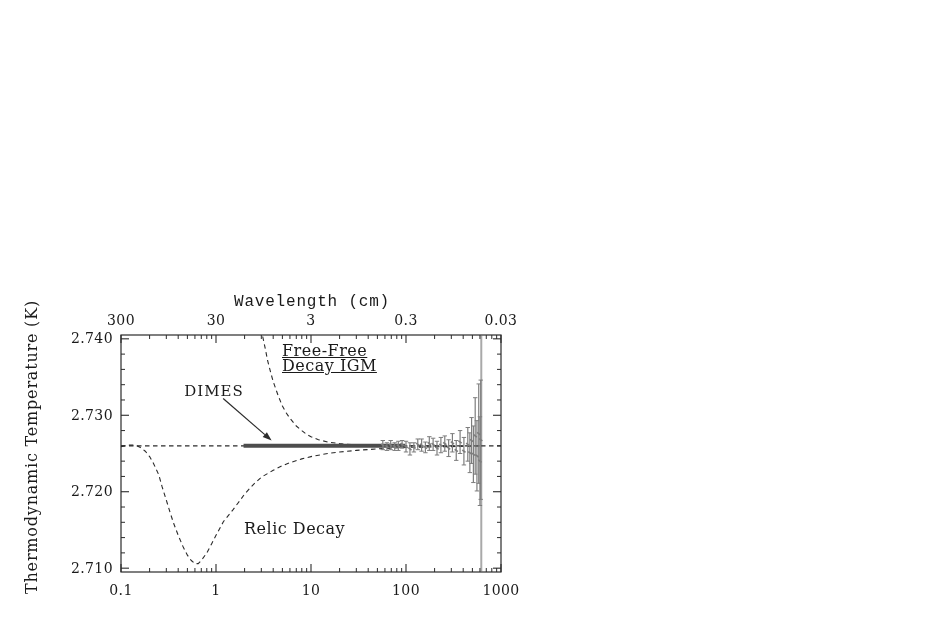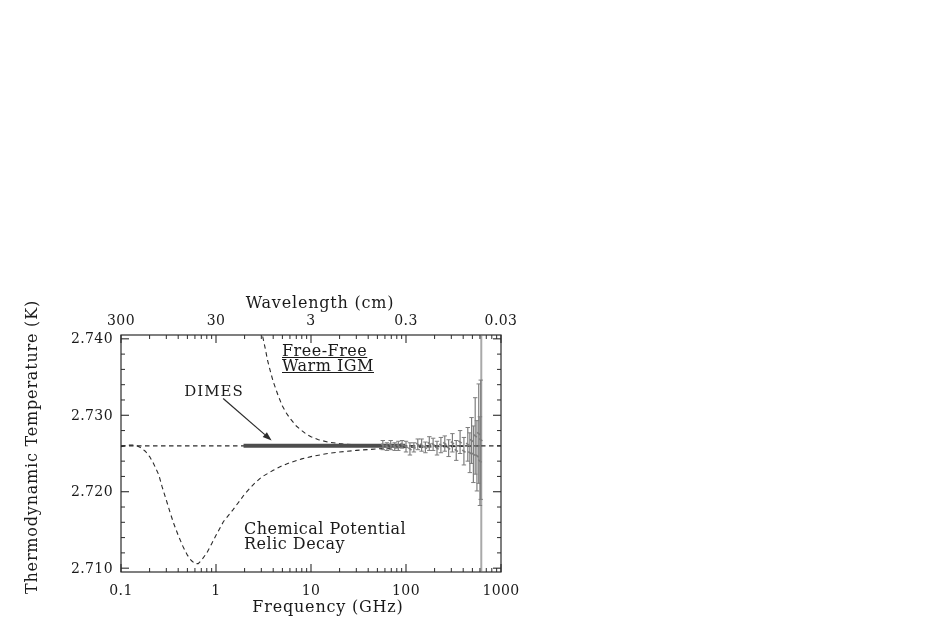--- a/index.html
+++ b/index.html
@@ -3,21 +3,21 @@
 <meta charset="utf-8">
 <style>
   html,body{margin:0;padding:0;background:#ffffff;}
   .page{position:relative;width:944px;height:638px;background:#ffffff;overflow:hidden;
         font-family:"DejaVu Serif",serif;color:#1a1a1a;}
   .figure{position:absolute;left:0;top:0;width:944px;height:638px;}
   svg{position:absolute;left:0;top:0;}
   .tick-text{font-size:14px;letter-spacing:0.4px;fill:#1a1a1a;}
   .axis-title{position:absolute;font-size:16px;letter-spacing:0.8px;white-space:nowrap;}
   .axis-title.x{left:328px;top:606px;transform:translate(-50%,-50%);}
-  .axis-title.top{left:320px;top:302px;transform:translate(-50%,-50%);}
+  .axis-title.top{left:312px;top:302px;transform:translate(-50%,-50%);font-family:Liberation Mono, monospace;}
   .axis-title.y{left:31px;top:447px;transform:translate(-50%,-50%) rotate(-90deg);}
   .ann{position:absolute;font-size:16px;letter-spacing:0.5px;line-height:15px;white-space:nowrap;}
   .ann.ff{left:282px;top:343px;text-decoration:underline;}
   .ann.chem{left:244px;top:521px;}
   .ann.dimes{left:214px;top:391px;transform:translate(-50%,-50%);font-size:15px;letter-spacing:1px;}
 </style>
 </head>
 <body>
 
 <div class="page">
@@ -272,28 +272,26 @@
         <line x1="501" y1="399.98387096773956" x2="497" y2="399.98387096773956" stroke="#2b2b2b" stroke-width="1"></line>
         <line x1="121" y1="384.69354838709614" x2="125" y2="384.69354838709614" stroke="#2b2b2b" stroke-width="1"></line>
         <line x1="501" y1="384.69354838709614" x2="497" y2="384.69354838709614" stroke="#2b2b2b" stroke-width="1"></line>
         <line x1="121" y1="369.40322580644937" x2="125" y2="369.40322580644937" stroke="#2b2b2b" stroke-width="1"></line>
         <line x1="501" y1="369.40322580644937" x2="497" y2="369.40322580644937" stroke="#2b2b2b" stroke-width="1"></line>
         <line x1="121" y1="354.11290322580595" x2="125" y2="354.11290322580595" stroke="#2b2b2b" stroke-width="1"></line>
         <line x1="501" y1="354.11290322580595" x2="497" y2="354.11290322580595" stroke="#2b2b2b" stroke-width="1"></line>
       </svg>
 
     <div class="axis-title y">Thermodynamic Temperature (K)</div>
-    <div class="axis-title x">Frequency (GHz)</div>
     <div class="axis-title top">Wavelength (cm)</div>
 
     <div class="ann ff">
       <div>Free-Free</div>
-      <div>Warm IGM</div>
+      <div>Decay IGM</div>
     </div>
 
     <div class="ann chem">
-      <div>Chemical Potential</div>
       <div>Relic Decay</div>
     </div>
 
     <div class="ann dimes">DIMES</div>
   </div>
 </div>
 
 </body></html>

